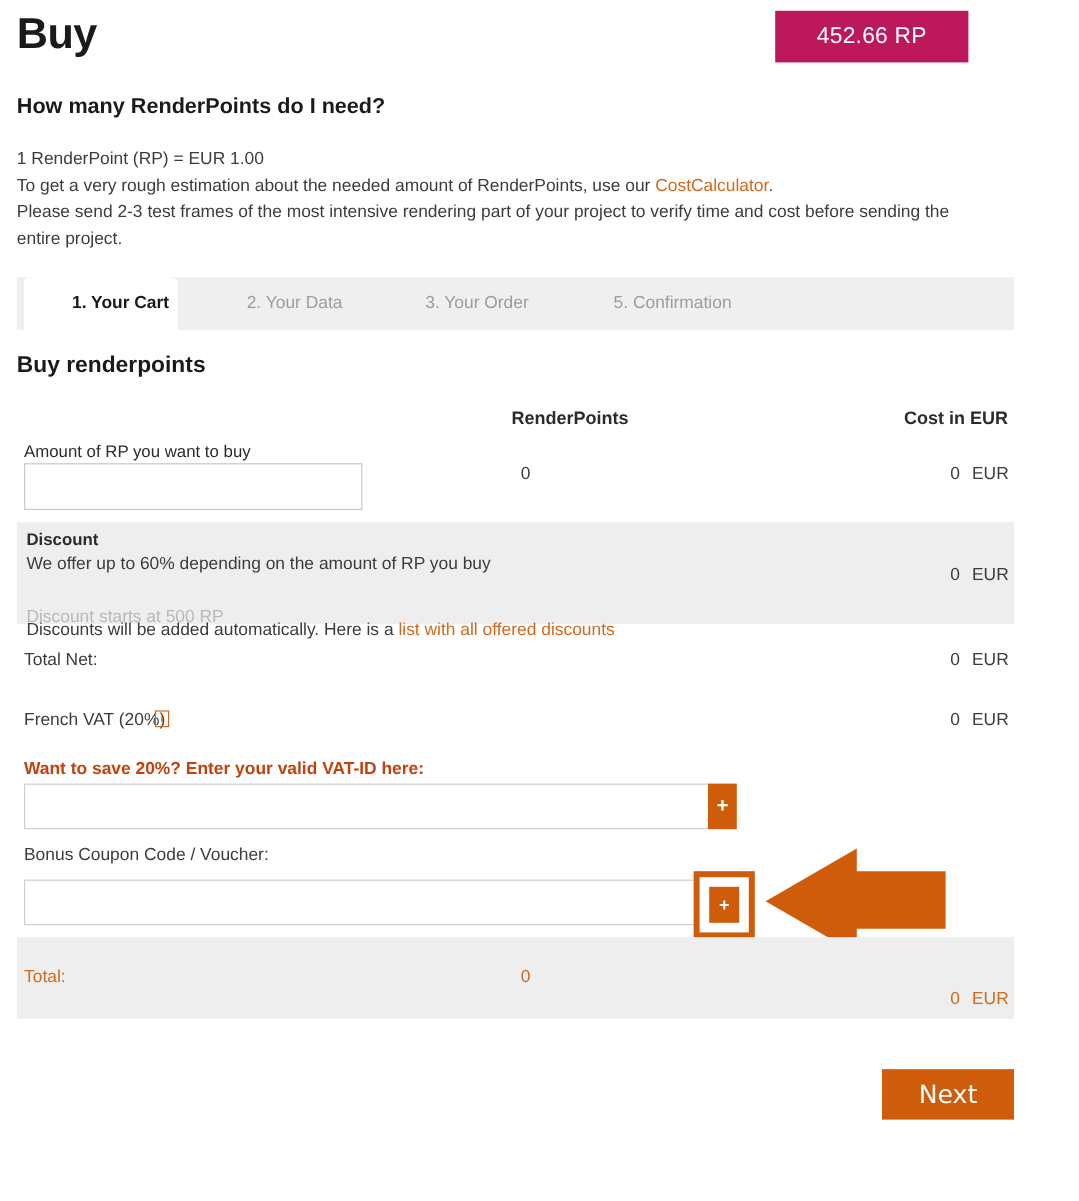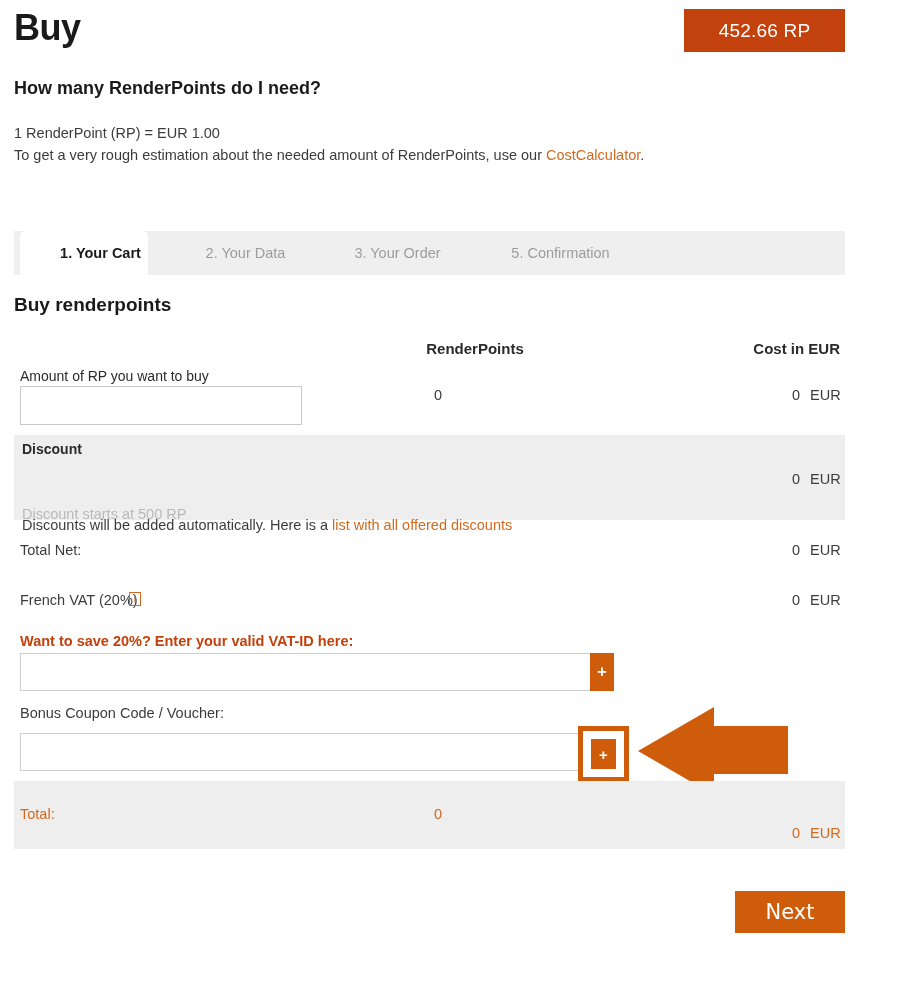--- a/index.html
+++ b/index.html
@@ -22,25 +22,25 @@
     left: 14px;
     top: 8px;
     font-size: 36px;
     font-weight: bold;
     color: #1a1a1a;
     letter-spacing: -0.5px;
     line-height: 1.1;
   }
   #rp-badge {
     position: absolute;
-    left: 684px;
+    left: 646px;
     top: 9px;
     width: 161px;
     height: 43px;
-    background: #c2410c;
+    background: #be185d;
     color: #ffffff;
     font-size: 19px;
     display: flex;
     align-items: center;
     justify-content: center;
     letter-spacing: 0.2px;
   }
 
   #subtitle {
     position: absolute;
@@ -458,20 +458,21 @@
 <body>
 
 <div id="page-title">Buy</div>
 <div id="rp-badge">452.66 RP</div>
 
 <div id="subtitle">How many RenderPoints do I need?</div>
 
 <div id="intro">
   <span class="line">1 RenderPoint (RP) = EUR 1.00</span>
   <span class="line"><span>To get a very rough estimation about the needed amount of RenderPoints, use our </span><a class="orange-link" href="#">CostCalculator</a><span>.</span></span>
+  <span class="line">Please send 2-3 test frames of the most intensive rendering part of your project to verify time and cost before sending the entire project.</span>
 </div>
 
 <div id="tabbar">
   <div class="tab active" style="left:6px; width:128px;">1. Your Cart</div>
   <div class="tab" style="left:148px; width:134px;">2. Your Data</div>
   <div class="tab" style="left:297px; width:140px;">3. Your Order</div>
   <div class="tab" style="left:450px; width:160px;">5. Confirmation</div>
 </div>
 
 <div id="section-title">Buy renderpoints</div>
@@ -480,20 +481,21 @@
 <div id="col-cost">Cost in EUR</div>
 
 <div id="amount-label">Amount of RP you want to buy</div>
 <input id="amount-input" type="text" placeholder="" style="">
 <div id="amount-rp">0</div>
 <div id="amount-cost">0</div>
 <div id="amount-cost-cur">EUR</div>
 
 <div id="discount-box">
   <div id="discount-title">Discount</div>
+  <div id="discount-l1">We offer up to 60% depending on the amount of RP you buy</div>
   <div id="discount-l2"><span>Discounts will be added automatically. Here is a </span><a class="orange-link" href="#">list with all offered discounts</a></div>
   <div id="discount-l3">Discount starts at 500 RP</div>
   <div id="discount-cost">0</div>
   <div id="discount-cost-cur">EUR</div>
 </div>
 
 <div id="net-label">Total Net:</div>
 <div id="net-cost">0</div>
 <div id="net-cost-cur">EUR</div>
 

